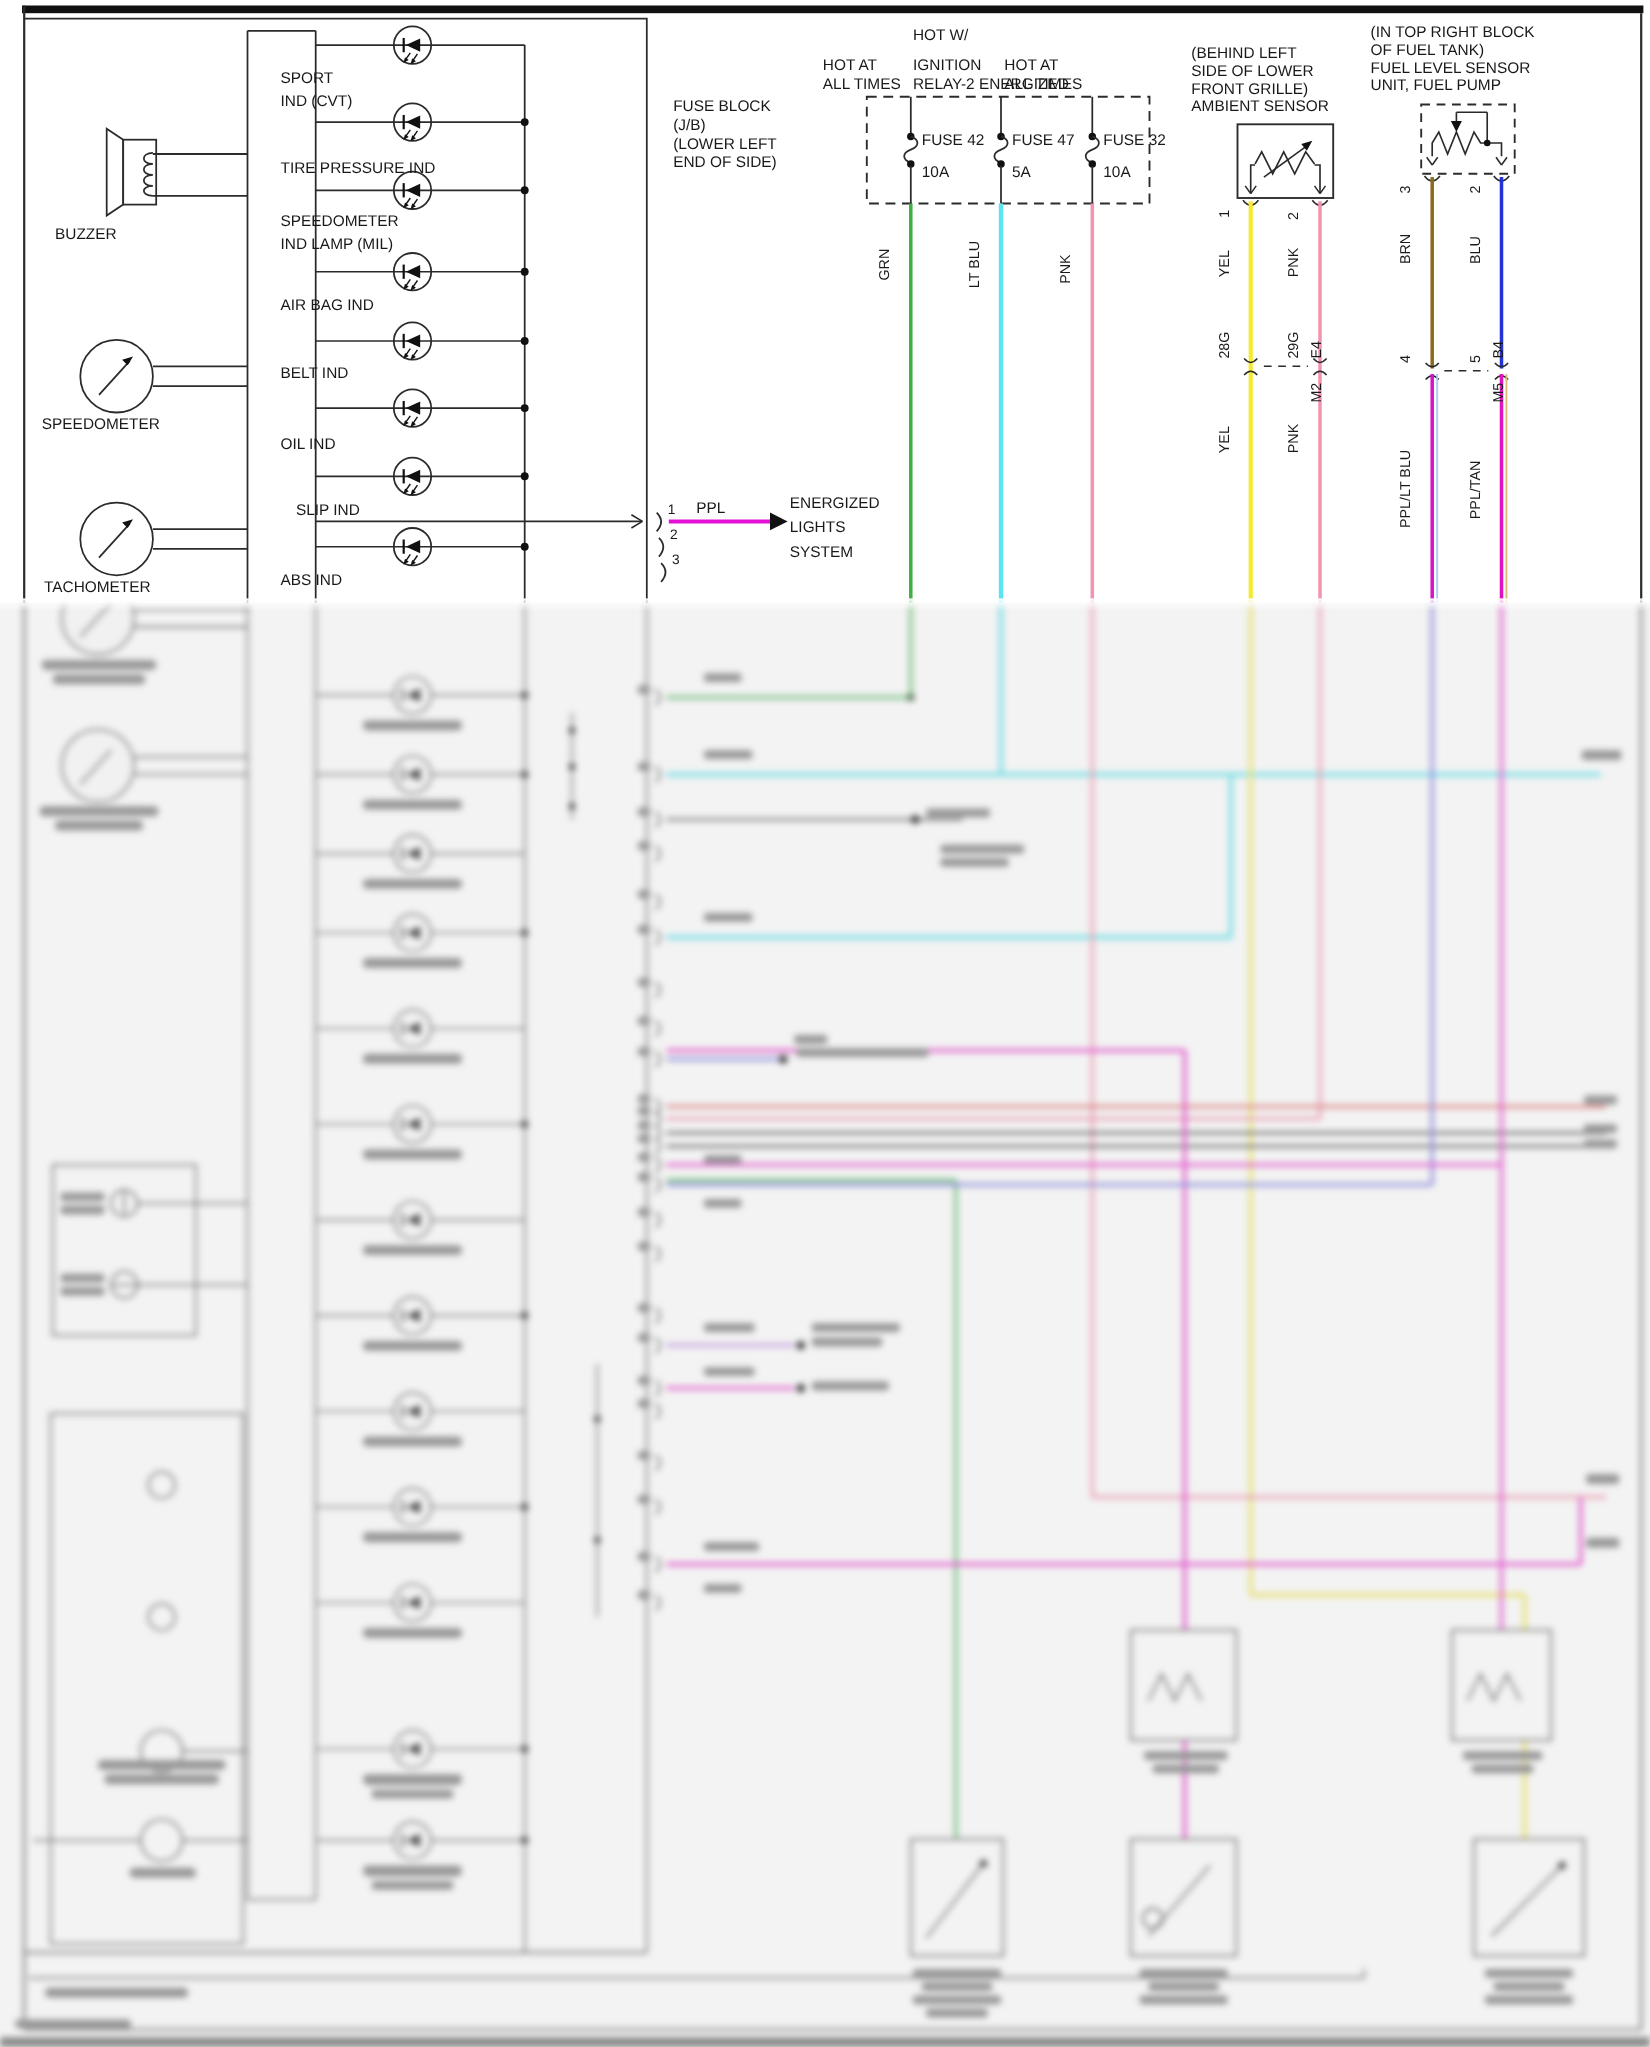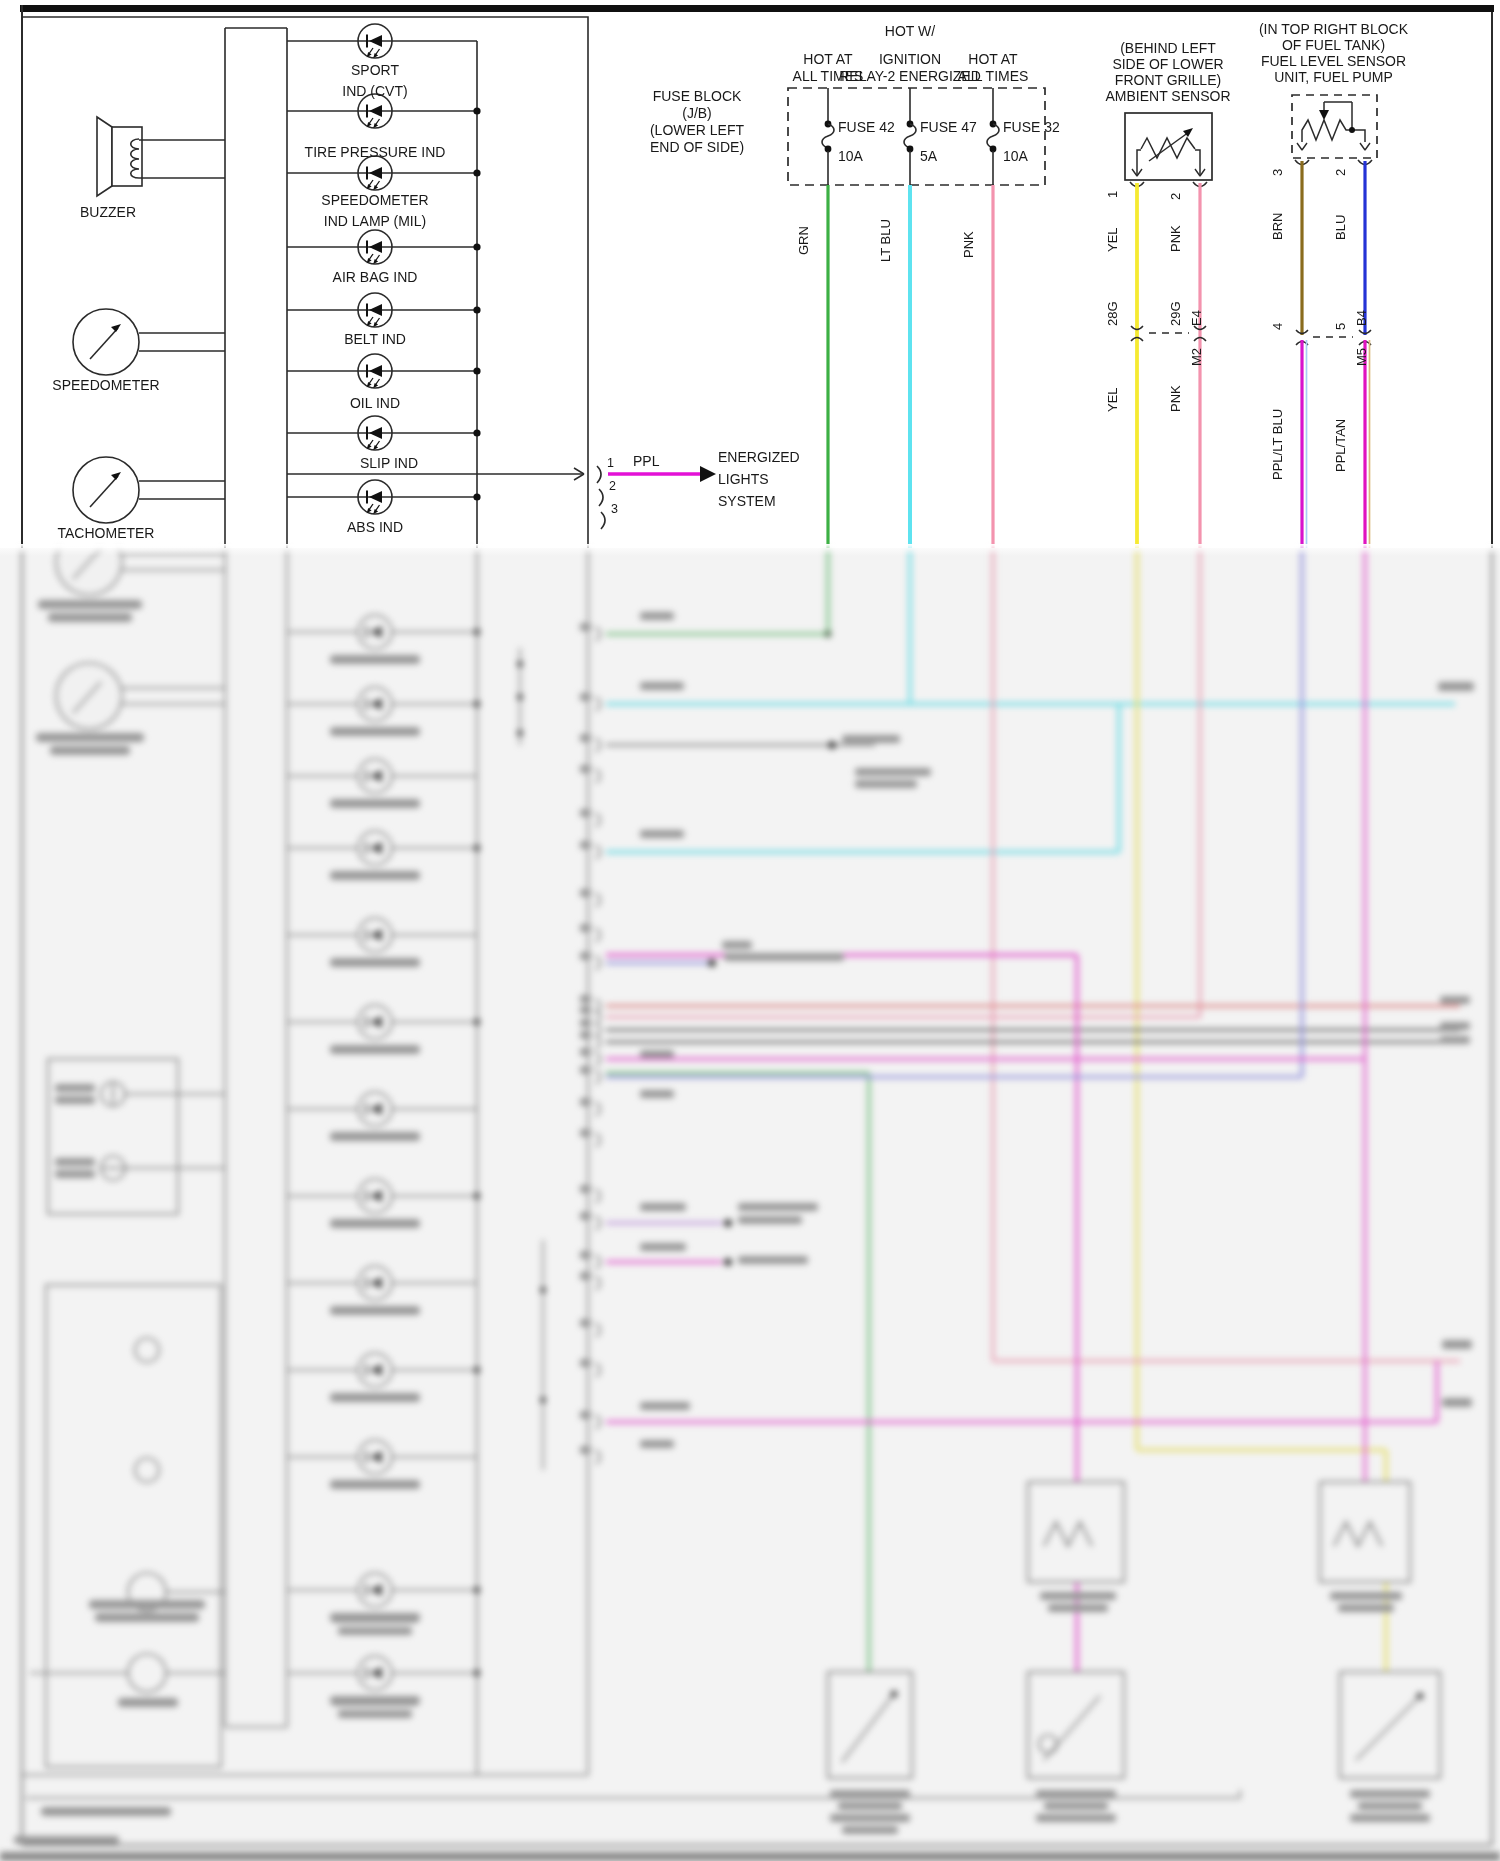--- a/index.html
+++ b/index.html
@@ -1,21 +1,21 @@
 <!DOCTYPE html>
 <html><head>
 <meta charset="utf-8">
 <style>
   html,body{margin:0;padding:0;background:#fff}
   .page{position:relative;width:1500px;height:1861px;background:#fff;overflow:hidden;
         font-family:"Liberation Sans","DejaVu Sans",sans-serif;color:#191919}
   .page svg{position:absolute;left:0;top:0}
   .lbl{position:absolute;font-size:14px;line-height:15px;white-space:nowrap}
-  .c{text-align:center}
-  .r{text-align:center}
+  .c{text-align:left}
+  .r{text-align:left}
   .sm{font-size:12.5px}
   .v{position:absolute;font-size:13px;line-height:14px;height:14px;white-space:nowrap;
      transform:rotate(-90deg);transform-origin:left bottom}
   .blur{position:absolute;left:0;top:548px;width:1500px;height:1313px}
   .blur svg{filter:blur(3.1px)}
   .veil{position:absolute;left:0;top:548px;width:1500px;height:1313px;
         background:rgba(140,140,140,0.10);pointer-events:none}
   .blend{position:absolute;left:0;top:544px;width:1500px;height:12px;z-index:4;
          background:linear-gradient(#ffffff,rgba(255,255,255,0));pointer-events:none}
 </style>

